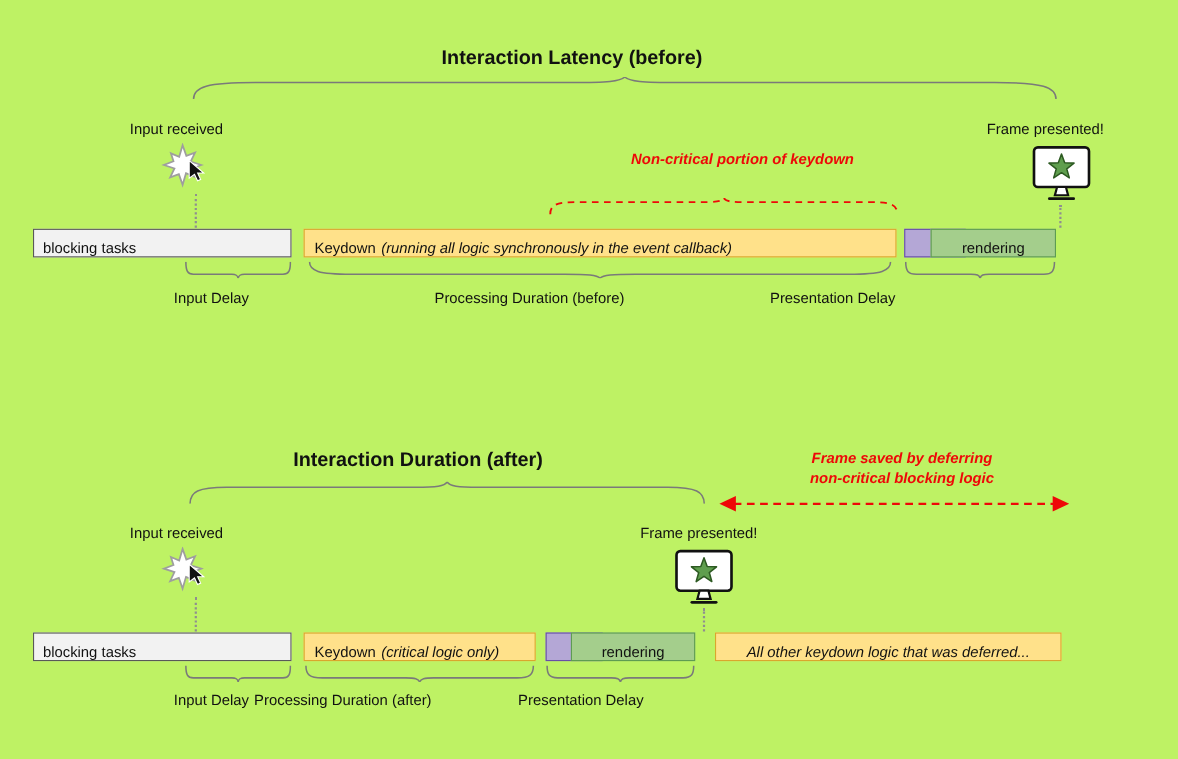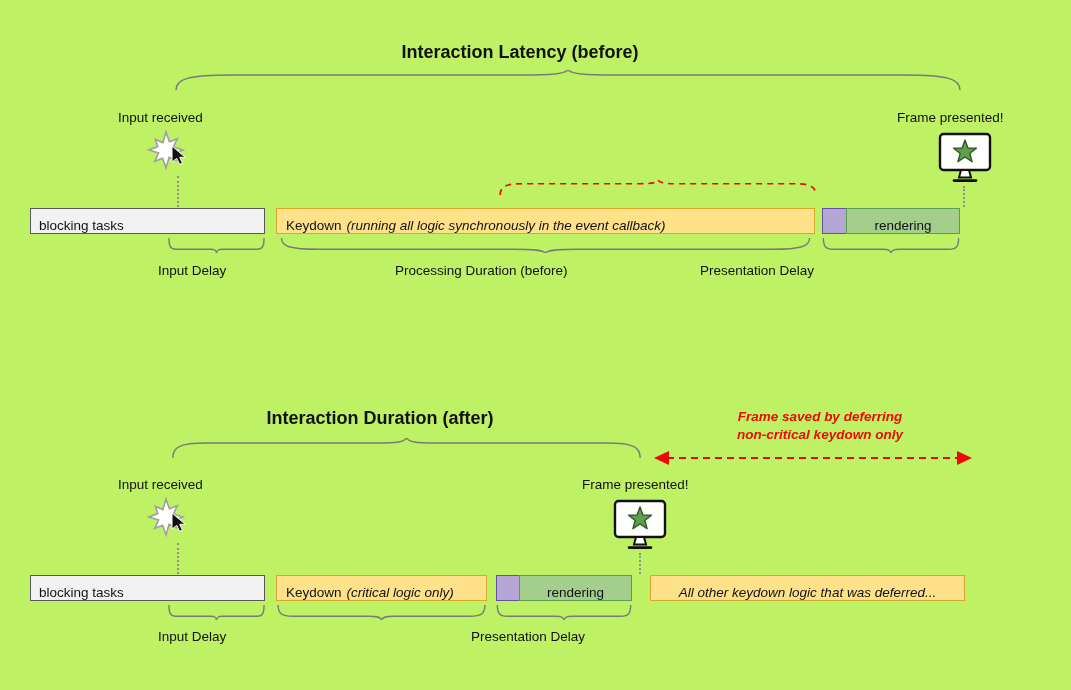--- a/index.html
+++ b/index.html
@@ -63,20 +63,21 @@
       <rect x="3" y="2" width="50" height="36" rx="3.5" fill="#fff" stroke="#111" stroke-width="2.4"></rect>
       <polygon points="28,8 30.9,16 39.4,16.3 32.8,21.5 35.1,29.7 28,25 20.9,29.7 23.2,21.5 16.6,16.3 25.1,16" style="fill:var(--star_fill);stroke:var(--star_border);" stroke-width="1.4" stroke-linejoin="round"></polygon>
       <path d="M24,38 L22,45.5 L34,45.5 L32,38 Z" fill="#fff" stroke="#111" stroke-width="2"></path>
       <line x1="17" y1="48.6" x2="39" y2="48.6" stroke="#111" stroke-width="2.6" stroke-linecap="round"></line>
     </svg>
   </div>
 
   <div class="abs vdot" style="left:963px;top:186px;height:21px;"></div>
 
   <div class="abs note" style="left:545px;top:136px;width:260px;">
+    <div>Non-critical portion of keydown</div>
   </div>
 
   <div class="abs" style="left:497px;top:180px;width:322px;height:15px;">
     <svg class="brace-svg red-dash" viewBox="0 0 200 20" preserveAspectRatio="none">
       <path d="M2,20 C2,9 5,5 16,5 L88,5 C96,5 99,4 100,0 C101,4 104,5 112,5 L184,5 C195,5 198,9 198,20" vector-effect="non-scaling-stroke"></path>
     </svg>
   </div>
 
   <div class="bar bar-gray" style="left:30px;top:208px;width:235px;">
     <span>blocking tasks</span>
@@ -110,21 +111,21 @@
   </div>
 
   <div class="abs lbl" style="left:158px;top:263px;width:120px;">Input Delay</div>
   <div class="abs lbl" style="left:395px;top:263px;width:300px;">Processing Duration (before)</div>
   <div class="abs lbl" style="left:700px;top:263px;width:190px;">Presentation Delay</div>
 
   <div class="abs title" style="left:180px;top:408px;width:400px;">Interaction Duration (after)</div>
 
   <div class="abs note" style="left:690px;top:408px;width:260px;">
     <div>Frame saved by deferring</div>
-    <div>non-critical keydown only</div>
+    <div>non-critical blocking logic</div>
   </div>
 
   <div class="abs" style="left:168px;top:438px;width:477px;height:20px;">
     <svg class="brace-svg" viewBox="0 0 200 20" preserveAspectRatio="none">
       <path d="M2,20 C2,9 5,5 16,5 L88,5 C96,5 99,4 100,0 C101,4 104,5 112,5 L184,5 C195,5 198,9 198,20" vector-effect="non-scaling-stroke"></path>
     </svg>
   </div>
 
   <div class="abs" style="left:652px;top:448px;width:322px;height:20px;">
     <svg class="arrow-svg" viewBox="0 0 322 20" preserveAspectRatio="none">
@@ -189,15 +190,16 @@
       <path d="M2,0 C2,11 5,15 16,15 L88,15 C96,15 99,16 100,20 C101,16 104,15 112,15 L184,15 C195,15 198,11 198,0" vector-effect="non-scaling-stroke"></path>
     </svg>
   </div>
   <div class="abs" style="left:496px;top:605px;width:136px;height:15px;">
     <svg class="brace-svg" viewBox="0 0 200 20" preserveAspectRatio="none">
       <path d="M2,0 C2,11 5,15 16,15 L88,15 C96,15 99,16 100,20 C101,16 104,15 112,15 L184,15 C195,15 198,11 198,0" vector-effect="non-scaling-stroke"></path>
     </svg>
   </div>
 
   <div class="abs lbl" style="left:158px;top:629px;width:120px;">Input Delay</div>
+  <div class="abs lbl" style="left:231px;top:629px;width:300px;">Processing Duration (after)</div>
   <div class="abs lbl" style="left:471px;top:629px;width:190px;">Presentation Delay</div>
 
 </div>
 
 </body></html>

